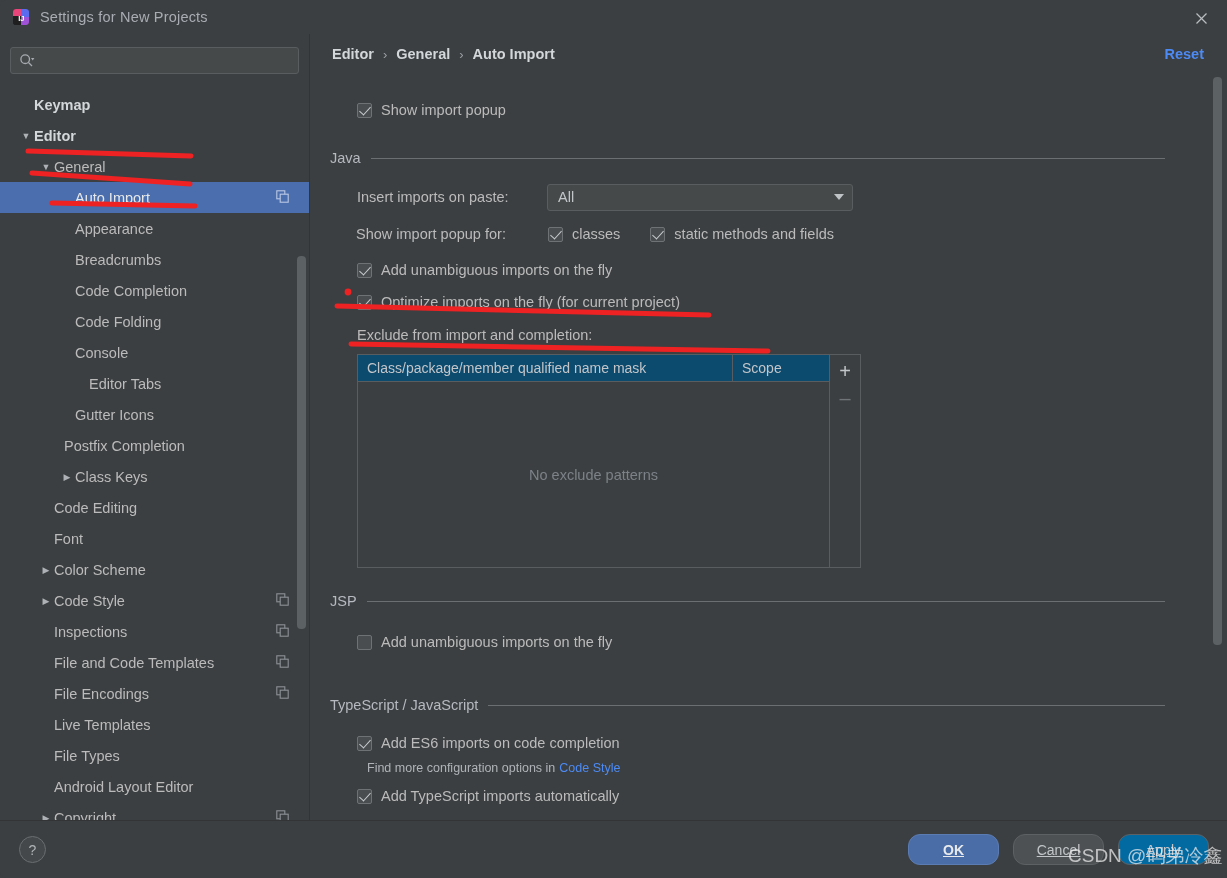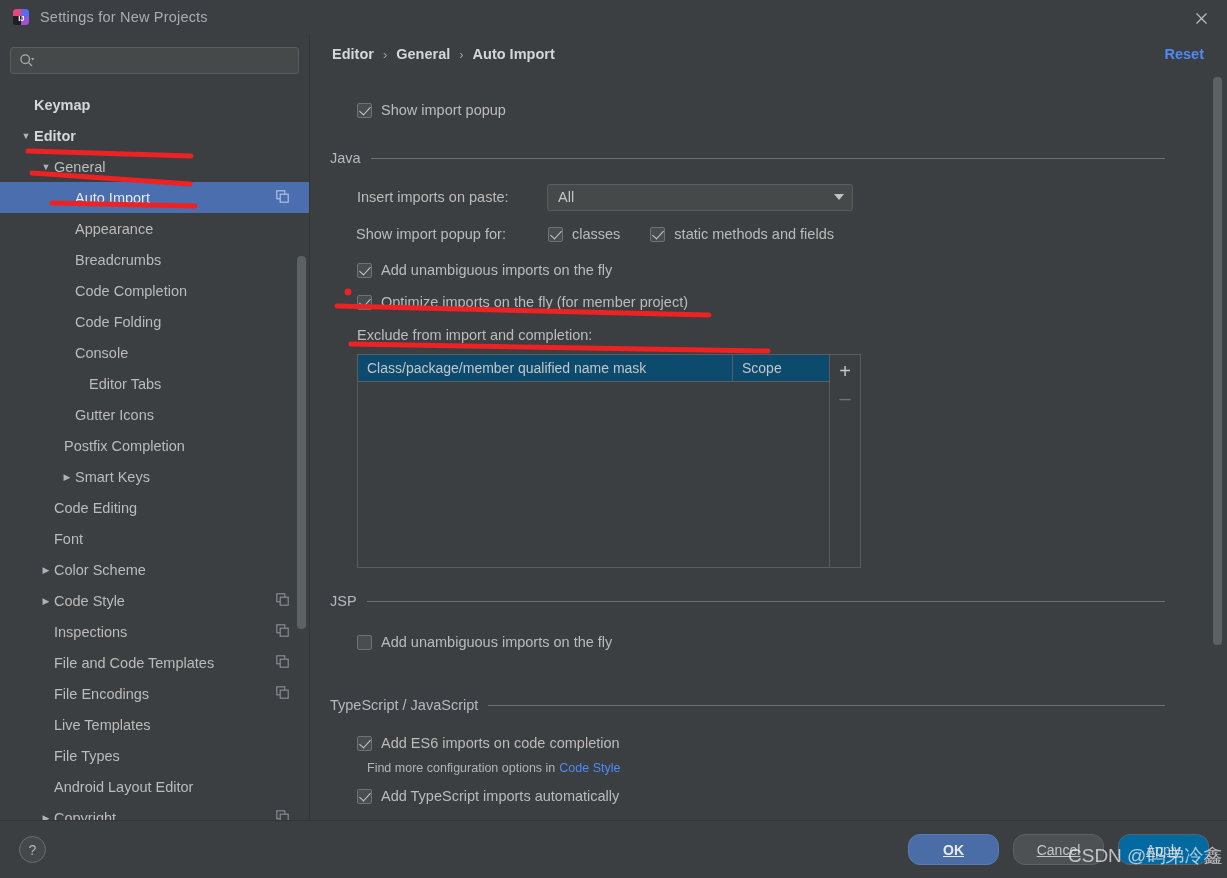--- a/index.html
+++ b/index.html
@@ -330,21 +330,21 @@
         <div class="tree-item" style="padding-left: 59px;">
           <span class="tw"></span>
           <span class="tree-label">Gutter Icons</span>
         </div>
         <div class="tree-item" style="padding-left: 48px;">
           <span class="tw"></span>
           <span class="tree-label">Postfix Completion</span>
         </div>
         <div class="tree-item" style="padding-left: 59px;">
           <span class="tw">▶</span>
-          <span class="tree-label">Smart Keys</span>
+          <span class="tree-label">Class Keys</span>
         </div>
         <div class="tree-item" style="padding-left: 38px;">
           <span class="tw"></span>
           <span class="tree-label">Code Editing</span>
         </div>
         <div class="tree-item" style="padding-left: 38px;">
           <span class="tw"></span>
           <span class="tree-label">Font</span>
         </div>
         <div class="tree-item" style="padding-left: 38px;">
@@ -453,33 +453,34 @@
           <span class="cb-label">static methods and fields</span>
         </div>
 
         <div class="row indent2" style="margin-top:8px;">
           <span class="cb checked"></span>
           <span class="cb-label">Add unambiguous imports on the fly</span>
         </div>
 
         <div class="row indent2" style="margin-top:4px;">
           <span class="cb checked"></span>
-          <span class="cb-label">Optimize imports on the fly (for member project)</span>
+          <span class="cb-label">Optimize imports on the fly (for current project)</span>
         </div>
 
         <div class="row indent2" style="margin-top:5px;">
           <span class="plain-label">Exclude from import and completion:</span>
         </div>
 
         <div id="excl-table" style="margin-top:5px;">
           <div id="tbl-body">
             <div id="tbl-head">
               <div class="th c1">Class/package/member qualified name mask</div>
               <div class="th c2">Scope</div>
             </div>
+            <div id="tbl-empty">No exclude patterns</div>
           </div>
           <div id="tbl-side">
             <div class="tbl-btn">+</div>
             <div class="tbl-btn minus">–</div>
           </div>
         </div>
       </div>
 
       <div class="sect" style="margin-top:22px;">
         <div class="sect-head">

